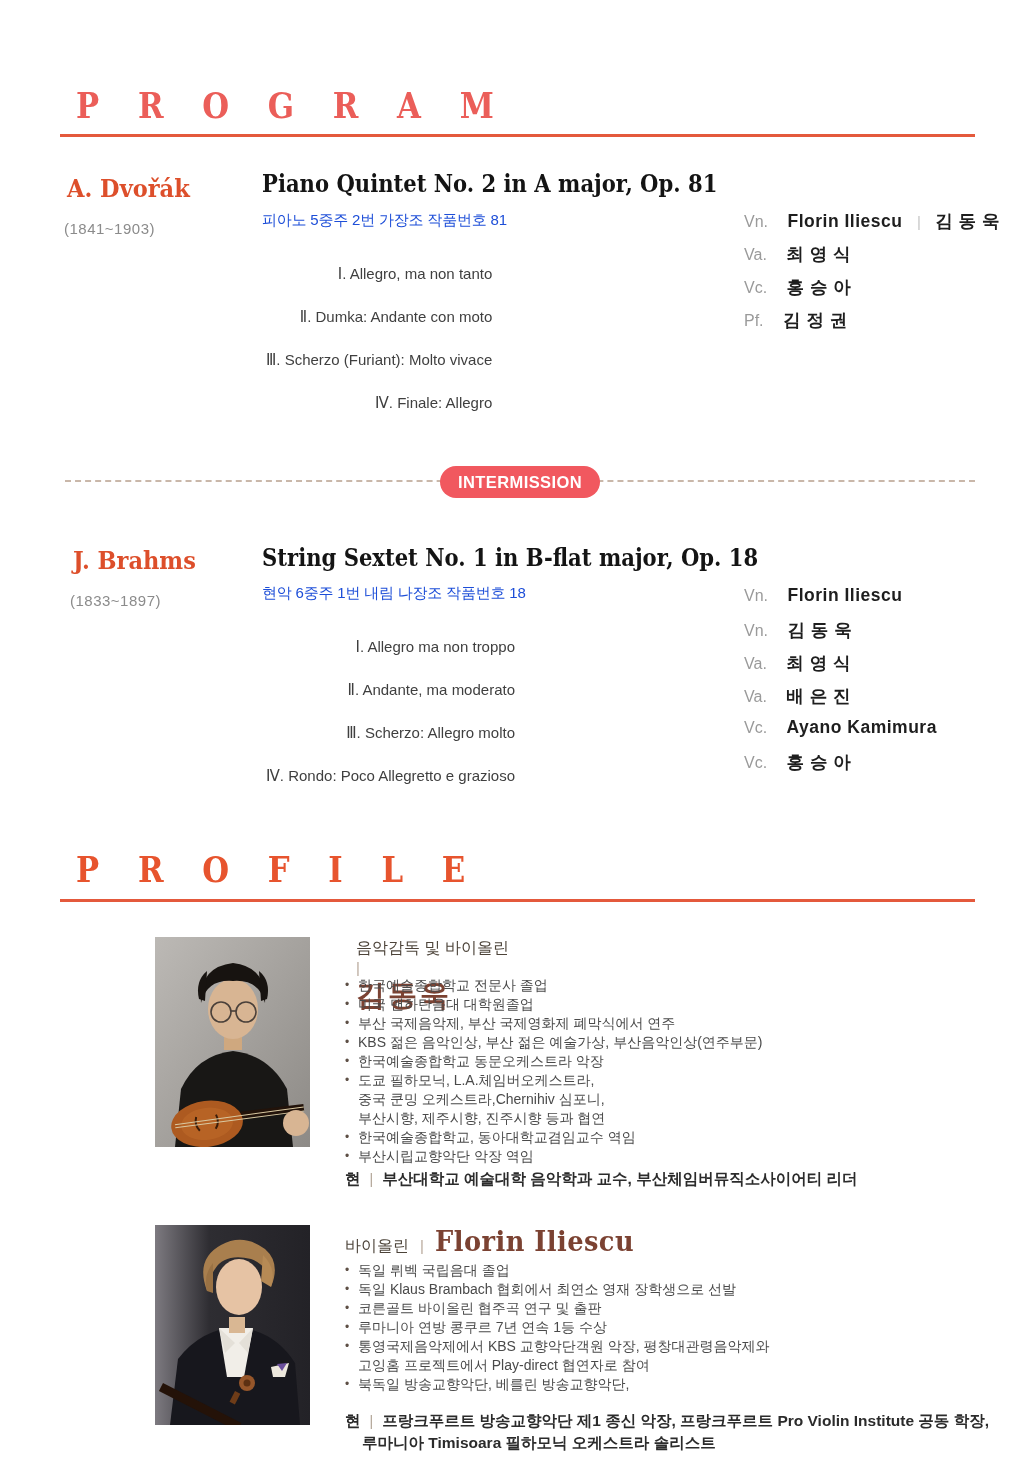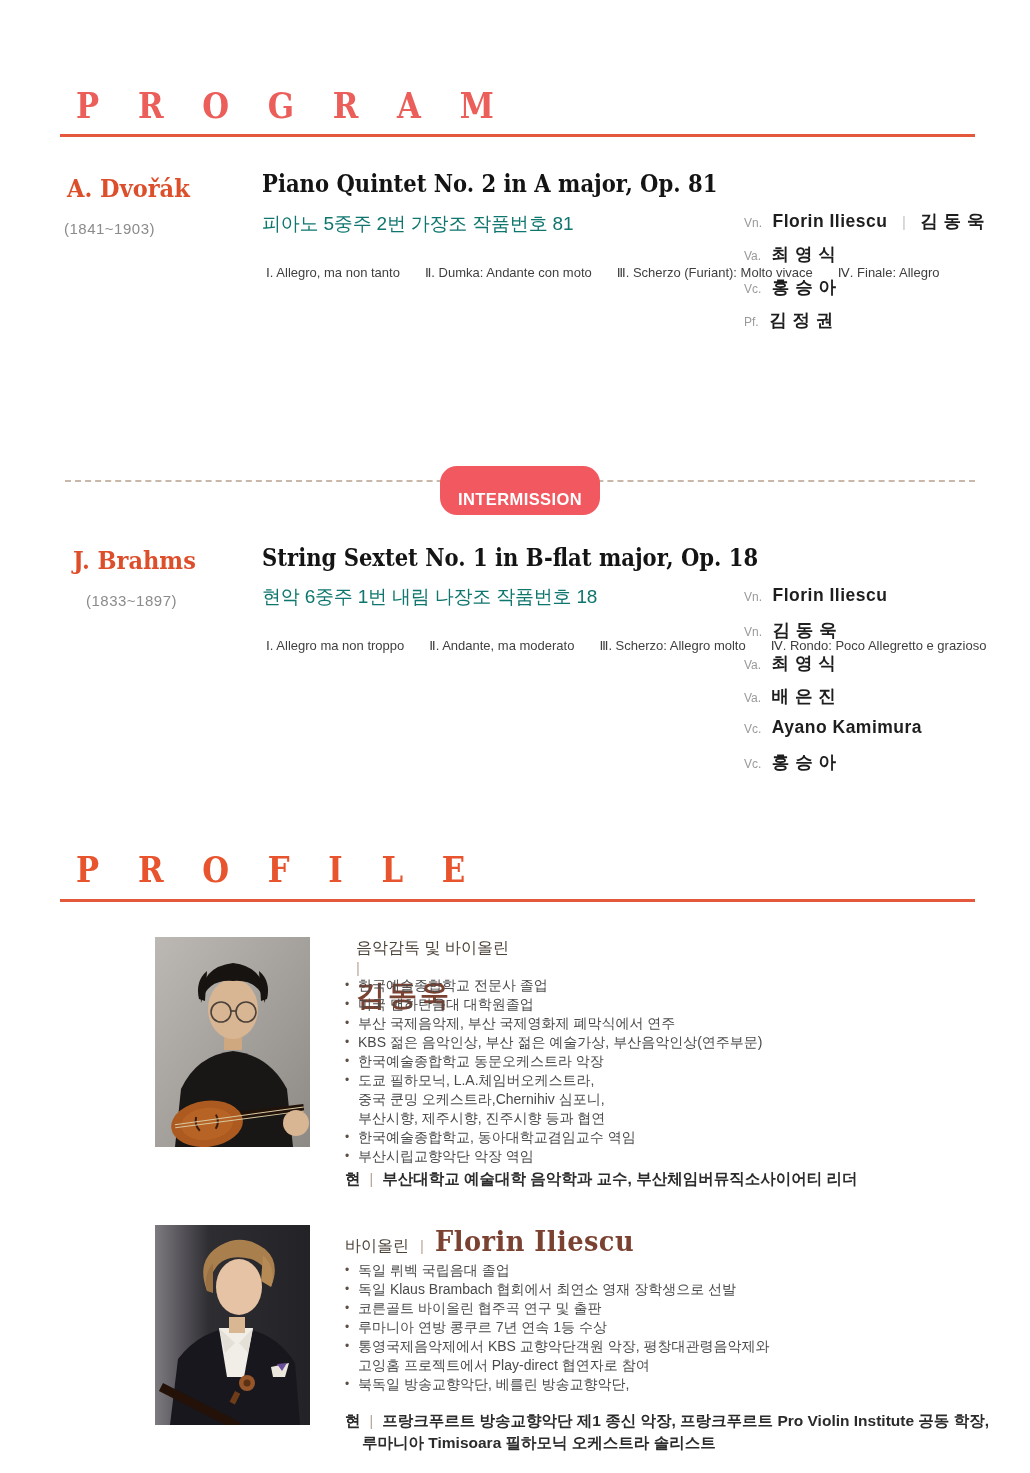--- a/index.html
+++ b/index.html
@@ -15,43 +15,43 @@
   .rule{position:absolute;left:60px;width:915px;height:0;border-top:3px solid #e4593c;}
   .rule-program{top:134px;}
   .rule-profile{top:899px;}
 
   
   .composer{position:absolute;font-family:"DejaVu Serif","Liberation Serif",serif;font-weight:bold;
             font-size:25px;color:#dd4f2b;transform:scaleX(.9);transform-origin:left center;white-space:nowrap;}
   .years{position:absolute;font-size:15px;color:#8b8b8b;letter-spacing:.5px;}
   .piece-title{position:absolute;font-family:"DejaVu Serif","Liberation Serif",serif;font-weight:bold;
                font-size:24px;color:#141414;transform:scaleX(.88);transform-origin:left center;white-space:nowrap;}
-  .piece-subtitle{position:absolute;font-size:19px;color:#0f766e;letter-spacing:-.2px;white-space:nowrap;}
-  .movements{position:absolute;display:flex;flex-direction:row;gap:25px;font-size:13px;color:#3f3f3f;align-items:flex-end;}
+  .piece-subtitle{position:absolute;font-size:15px;color:#1d4ed8;letter-spacing:-.2px;white-space:nowrap;}
+  .movements{position:absolute;display:flex;flex-direction:column;gap:25px;font-size:15px;color:#3f3f3f;align-items:flex-end;}
   .movement{white-space:nowrap;}
 
   .performers{position:absolute;display:flex;flex-direction:column;}
   .perf-row{height:20px;margin-bottom:13px;white-space:nowrap;}
-  .perf-label{font-size:12px;color:#9a9a9a;margin-right:6px;}
+  .perf-label{font-size:16px;color:#9a9a9a;margin-right:15px;}
   .perf-name{font-size:17.5px;font-weight:bold;color:#1e1e1e;letter-spacing:.5px;}
   .perf-div{font-size:15px;color:#c5c5c5;margin:0 10px;font-weight:normal;}
 
   .c1{left:67px;top:174px;} .y1{left:64px;top:220px;}
   .t1{left:262px;top:169px;} .s1{left:262px;top:211px;}
   .m1{left:266px;top:265px;} .pf1{left:744px;top:209px;}
 
-  .c2{left:73px;top:546px;} .y2{left:70px;top:592px;margin-left:16px;}
+  .c2{left:73px;top:546px;} .y2{left:70px;top:592px;}
   .t2{left:262px;top:543px;} .s2{left:262px;top:584px;text-align:right;}
   .m2{left:266px;top:638px;} .pf2{left:744px;top:585px;}
 
   
   .intermission{position:absolute;left:65px;top:466px;width:910px;height:32px;}
   .dash-line{position:absolute;left:0;right:0;top:14px;border-top:2px dashed #c9b7a9;}
   .pill{position:absolute;left:50%;top:0;transform:translateX(-50%);background:#f1585f;color:#ffffff;
-        font-weight:bold;font-size:16.5px;letter-spacing:.4px;padding:24px 18px 6px;border-radius:17px;white-space:nowrap;}
+        font-weight:bold;font-size:16.5px;letter-spacing:.4px;padding:7px 18px 6px;border-radius:17px;white-space:nowrap;}
 
   
   .photo{position:absolute;left:155px;display:block;}
   .photo-1{top:937px;} .photo-2{top:1225px;}
 
   .profile-head{position:absolute;left:345px;display:flex;align-items:baseline;white-space:nowrap;}
   .ph1{top:938px;flex-direction:column;} .ph2{top:1226px;}
   .profile-role{font-size:16px;color:#4c4339;}
   .profile-div{font-size:15px;color:#b9a99c;margin:0 11px;}
   .profile-name-ko{font-family:"DejaVu Serif","Liberation Serif",serif;font-weight:bold;font-size:29px;

